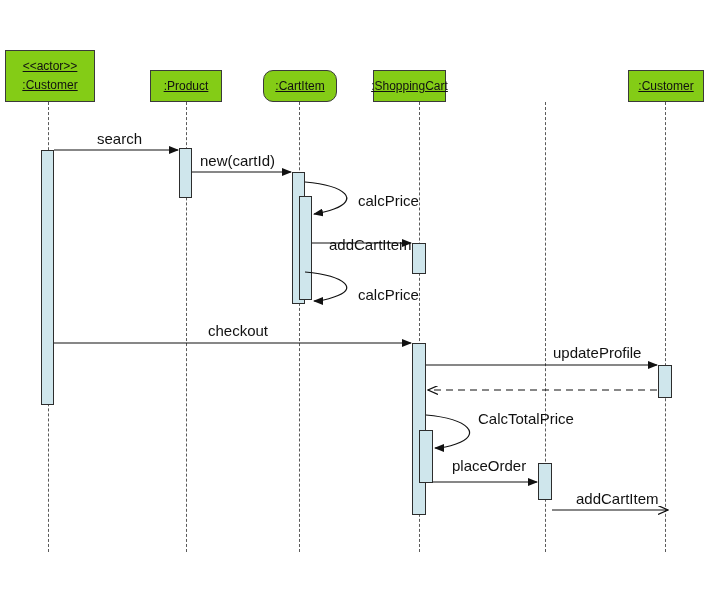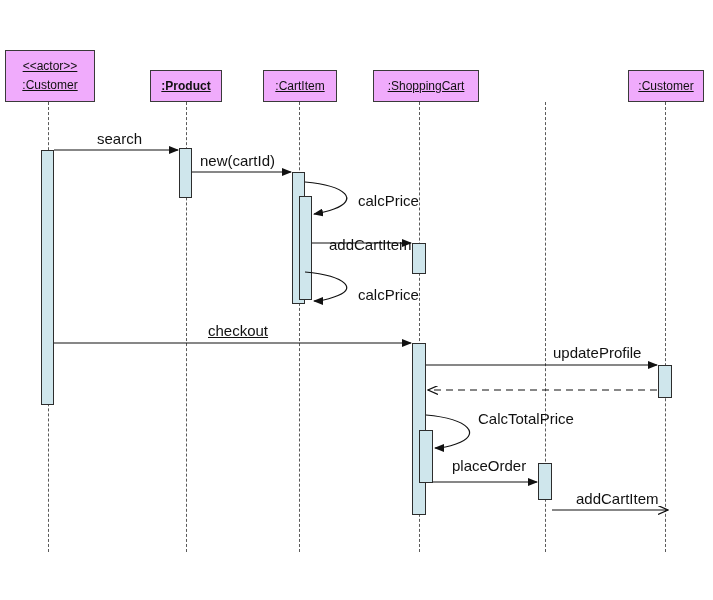--- a/index.html
+++ b/index.html
@@ -17,21 +17,21 @@
   #diagram {
     position: absolute;
     left: 0;
     top: 0;
     width: 713px;
     height: 600px;
   }
   .lifeline-header {
     position: absolute;
     box-sizing: border-box;
-    background: #f0abfc;
+    background: #84cc16;
     border: 1.5px solid #3a3a3a;
     display: flex;
     flex-direction: column;
     align-items: center;
     justify-content: center;
     font-size: 12px;
     color: #111111;
     line-height: 1.55;
   }
   .lifeline-header span {
@@ -68,29 +68,29 @@
 </head>
 <body>
 
 <div id="diagram">
 
   <div class="lifeline-header" style="left:5px; top:50px; width:90px; height:52px;">
     <span>&lt;&lt;actor&gt;&gt;</span>
     <span>:Customer</span>
   </div>
 
-  <div class="lifeline-header" style="left:150px; top:70px; width:72px; height:32px;font-weight:bold;">
+  <div class="lifeline-header" style="left:150px; top:70px; width:72px; height:32px;">
     <span>:Product</span>
   </div>
 
-  <div class="lifeline-header" style="left:263px; top:70px; width:74px; height:32px;">
+  <div class="lifeline-header" style="left:263px; top:70px; width:74px; height:32px;border-radius:10px;">
     <span>:CartItem</span>
   </div>
 
-  <div class="lifeline-header" style="left:373px; top:70px; width:106px; height:32px;">
+  <div class="lifeline-header" style="left:373px; top:70px; width:73px; height:32px;">
     <span>:ShoppingCart</span>
   </div>
 
 
   <div class="lifeline-header" style="left:628px; top:70px; width:76px; height:32px;">
     <span>:Customer</span>
   </div>
 
   <div class="lifeline-line" style="left:48px; top:102px; height:450px;"></div>
   <div class="lifeline-line" style="left:186px; top:102px; height:450px;"></div>
@@ -140,19 +140,19 @@
     <line x1="433" y1="482" x2="537" y2="482" stroke="#111111" stroke-width="1.2" marker-end="url(#solidhead)"></line>
 
     <line x1="552" y1="510" x2="668" y2="510" stroke="#111111" stroke-width="1.2" marker-end="url(#openhead)"></line>
   </svg>
 
   <div class="msg-label" style="left:97px; top:130px;">search</div>
   <div class="msg-label" style="left:200px; top:152px;">new(cartId)</div>
   <div class="msg-label" style="left:358px; top:192px;">calcPrice</div>
   <div class="msg-label" style="left:329px; top:236px;">addCartItem</div>
   <div class="msg-label" style="left:358px; top:286px;">calcPrice</div>
-  <div class="msg-label" style="left:208px; top:322px;text-decoration:underline;">checkout</div>
+  <div class="msg-label" style="left:208px; top:322px;">checkout</div>
   <div class="msg-label" style="left:505px; top:344px;padding-left:48px;">updateProfile</div>
   <div class="msg-label" style="left:478px; top:410px;">CalcTotalPrice</div>
   <div class="msg-label" style="left:452px; top:457px;">placeOrder</div>
   <div class="msg-label" style="left:576px; top:490px;">addCartItem</div>
 
 </div>
 
 </body></html>

